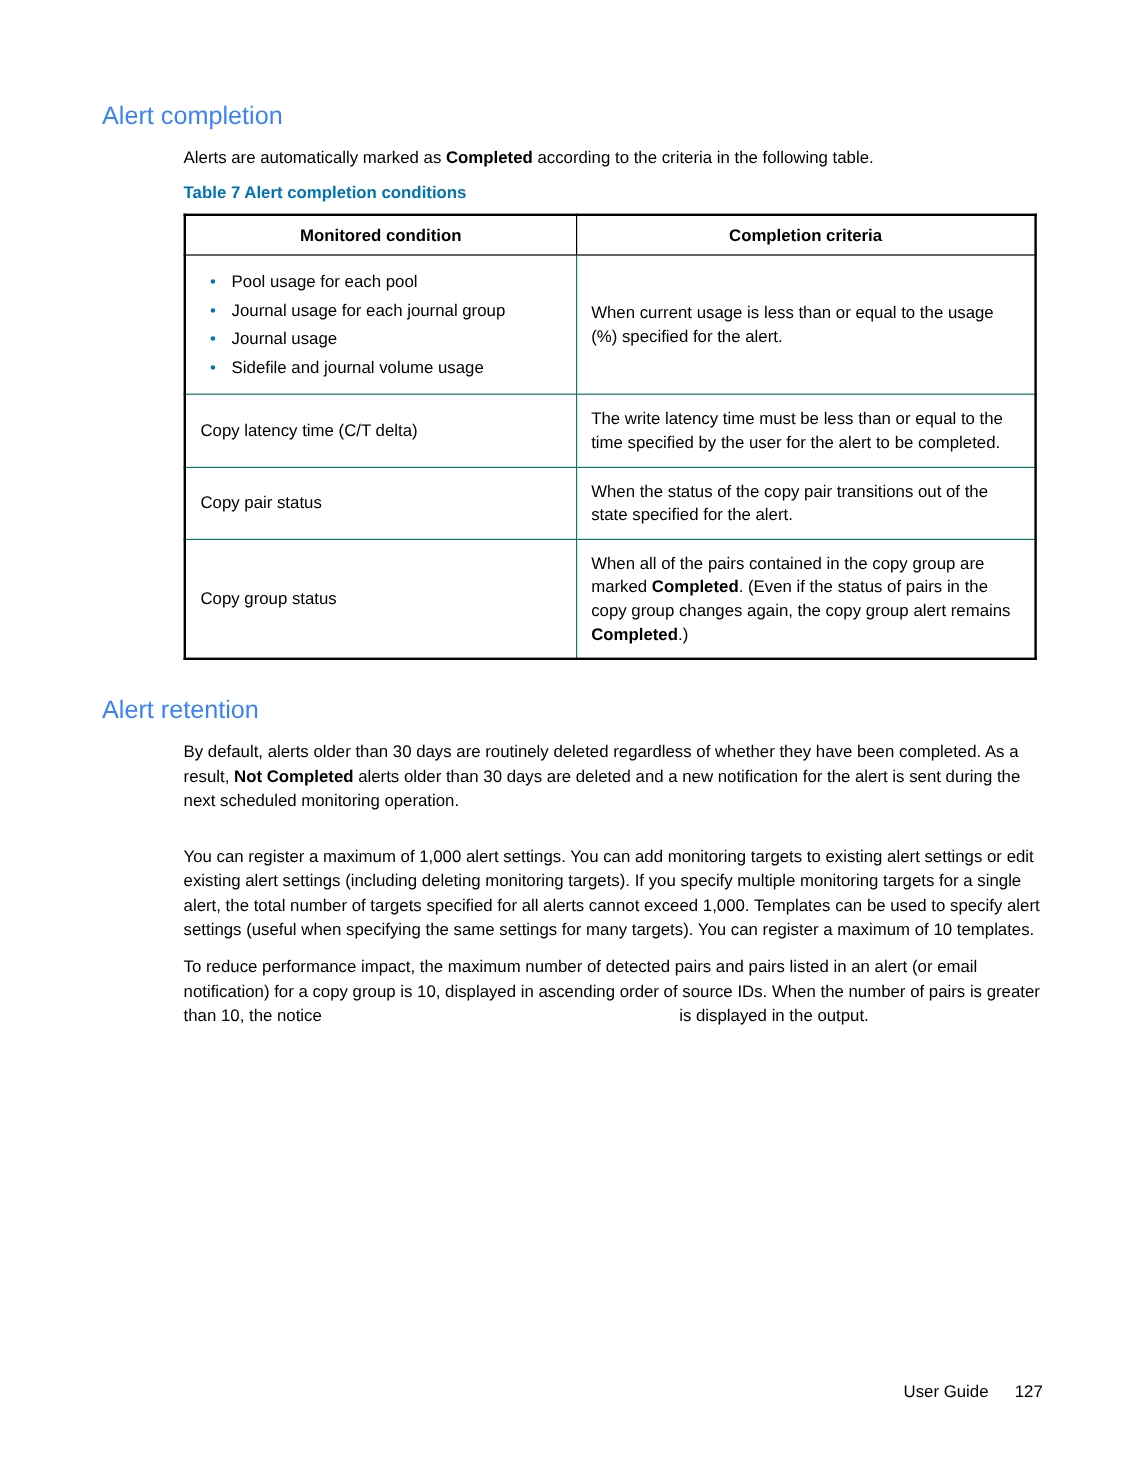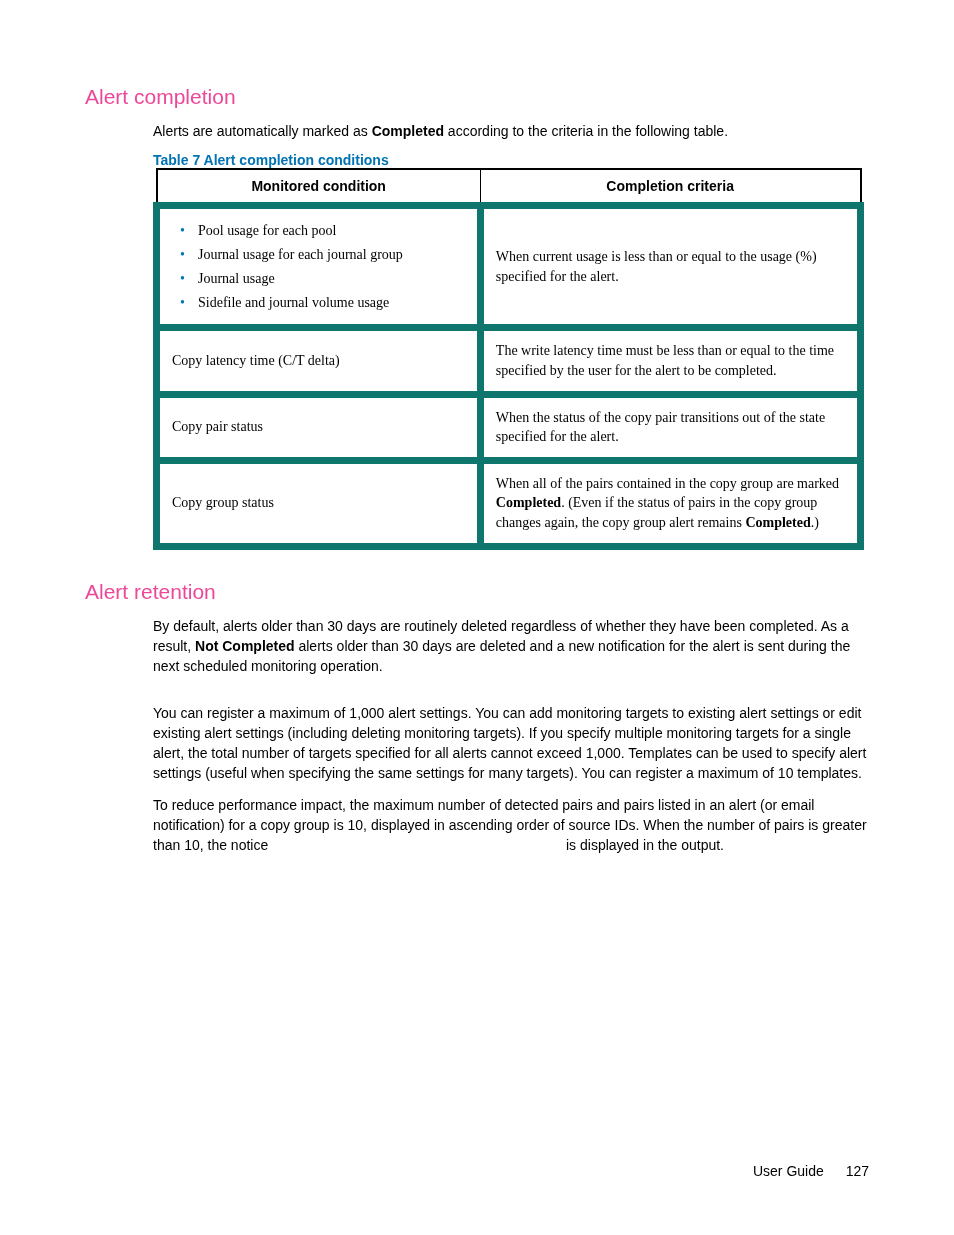--- a/index.html
+++ b/index.html
@@ -9,64 +9,64 @@
     }
     body {
       font-family: Arial, Helvetica, sans-serif;
       width: 954px;
       height: 1235px;
       background: #fff;
       position: relative;
       padding: 85px 75px 60px 85px;
     }
     h2 {
-      color: #ec4899;
+      color: #3b82f6;
       font-size: 21px;
       font-weight: normal;
       margin-bottom: 12px;
     }
     .body-text {
       font-size: 14px;
       line-height: 1.45;
       color: #000;
       margin-left: 68px;
       margin-bottom: 11px;
     }
     .bold {
       font-weight: bold;
     }
     .table-caption {
       color: #0073b3;
       font-size: 14px;
       font-weight: bold;
       margin-left: 68px;
+      margin-bottom: 10px;
       margin-top: 10px;
     }
     table {
       border-collapse: collapse;
       width: 711px;
       margin-left: 68px;
       margin-bottom: 30px;
       border: 2px solid #000;
     }
     th {
       text-align: center;
       font-size: 14px;
       font-weight: bold;
       padding: 8px 12px;
       border: 1px solid #000;
       background: #fff;
     }
     td {
       font-size: 14px;
       padding: 10px 12px;
-      border: 7px solid #0f766e;
+      border: 1px solid #0f766e;
       vertical-align: middle;
       line-height: 1.4;
-      font-family: Liberation Serif, serif;
     }
     td ul {
       list-style: none;
       padding-left: 8px;
     }
     td ul li {
       position: relative;
       padding-left: 18px;
       line-height: 1.7;
     }
@@ -75,21 +75,21 @@
       position: absolute;
       left: 0;
       color: #0073b3;
       font-size: 14px;
     }
     .section {
       margin-bottom: 26px;
     }
     .footer {
       position: absolute;
-      bottom: 56px;
+      bottom: 68px;
       right: 85px;
       font-size: 14px;
     }
     .footer .page-num {
       margin-left: 18px;
     }
     .col-left {
       width: 46%;
     }
     .col-right {

